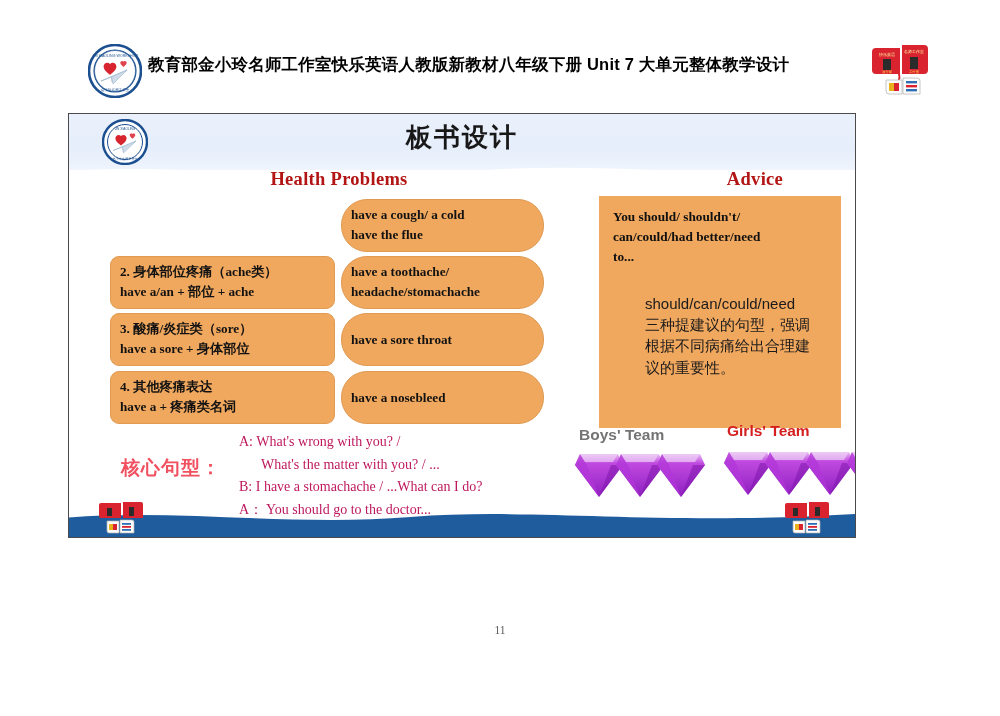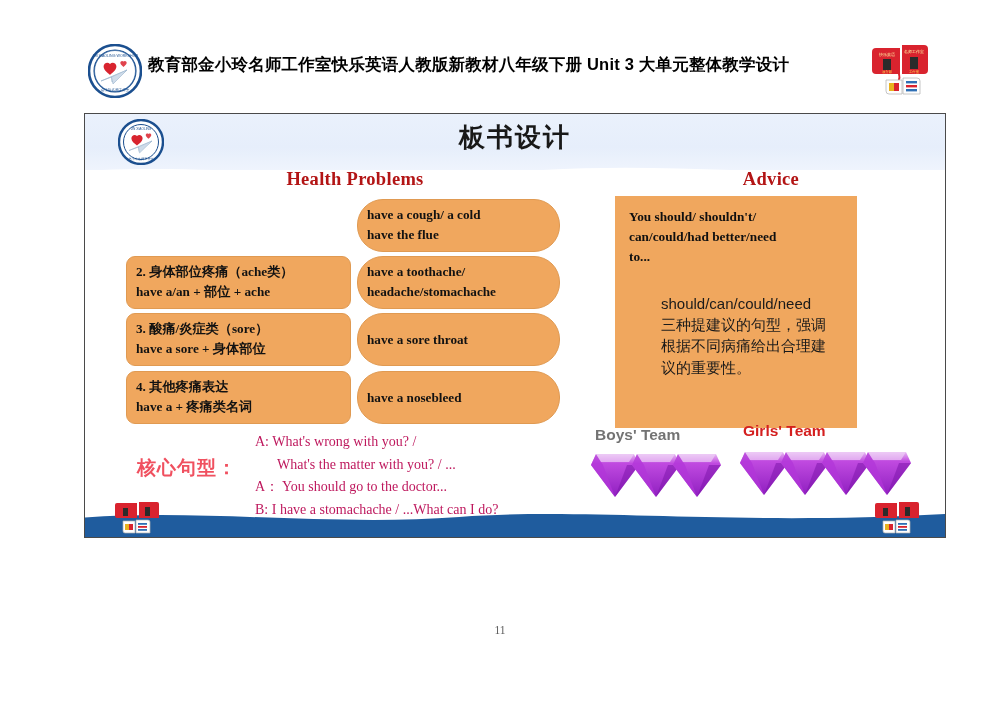--- a/index.html
+++ b/index.html
@@ -39,22 +39,22 @@
   }
   #header-logo-right {
     position: absolute;
     left: 872px; top: 6px;
     width: 60px; height: 58px;
   }
 
   
   #slide-frame {
     position: absolute;
-    left: 84px; top: 113px;
-    width: 862px; height: 425px;
+    left: 68px; top: 113px;
+    width: 788px; height: 425px;
     border: 1.3px solid #4a4a4a;
     background: #ffffff;
     box-sizing: border-box;
     overflow: hidden;
   }
 
   
   #slide-banner {
     position: absolute;
     left: 0; top: 0;
@@ -222,21 +222,21 @@
       <path d="M27 6.5a20.5 20.5 0 0 1 0 41 20.5 20.5 0 0 1 0-41z" fill="none" stroke="#2a5f9e" stroke-width="0.7"></path>
       <text x="27" y="13" font-size="3.6" fill="#1b4f8f" text-anchor="middle" font-family="'Liberation Sans',sans-serif">JIN XIAOLING WORKSHOP</text>
       <text x="27" y="47" font-size="3.6" fill="#1b4f8f" text-anchor="middle" font-family="'Liberation Sans',sans-serif">金小玲名师工作室</text>
       <path d="M22 20c-2.6-2.6-6.4-.6-6.4 2.6 0 3.4 4 6.4 6.4 8.4 2.4-2 6.4-5 6.4-8.4 0-3.2-3.8-5.2-6.4-2.6z" fill="#d8242f"></path>
       <path d="M35.5 17.5c-1.3-1.3-3.2-.3-3.2 1.3 0 1.7 2 3.2 3.2 4.2 1.2-1 3.2-2.5 3.2-4.2 0-1.6-1.9-2.6-3.2-1.3z" fill="#e0434d"></path>
       <path d="M13 37 L39 26 L24 38 L23.5 33 Z" fill="#eef3f8" stroke="#9bb4cc" stroke-width="0.7"></path>
       <path d="M23.5 33 L39 26 L25 40 Z" fill="#cfdcea" stroke="#9bb4cc" stroke-width="0.6"></path>
     </svg>
   </div>
 
-  <div id="header-title">教育部金小玲名师工作室快乐英语人教版新教材八年级下册 Unit 3 大单元整体教学设计</div>
+  <div id="header-title">教育部金小玲名师工作室快乐英语人教版新教材八年级下册 Unit 7 大单元整体教学设计</div>
 
   <div id="header-logo-right">
     <svg viewBox="0 0 60 58" width="60" height="58">
       <path d="M4 6 h24 v26 h-24 a4 4 0 0 1 -4 -4 v-18 a4 4 0 0 1 4 -4z" fill="#d9232e"></path>
       <path d="M30 3 h22 a4 4 0 0 1 4 4 v21 a4 4 0 0 1 -4 4 h-22z" fill="#d9232e"></path>
       <path d="M28 32 q2 8 -6 10 q6 -4 4 -10z" fill="#d9232e"></path>
       <text x="15" y="14" font-size="4" fill="#ffe9a0" text-anchor="middle" font-family="'Liberation Sans',sans-serif">快乐英语</text>
       <text x="42" y="11" font-size="4" fill="#ffe9a0" text-anchor="middle" font-family="'Liberation Sans',sans-serif">名师工作室</text>
       <rect x="11" y="17" width="8" height="11" fill="#2b2b2b"></rect>
       <rect x="38" y="15" width="8" height="12" fill="#2b2b2b"></rect>
@@ -318,22 +318,22 @@
       <div>三种提建议的句型，强调</div>
       <div>根据不同病痛给出合理建</div>
       <div>议的重要性。</div>
     </div>
   </div>
 
   <div id="key-label">核心句型：</div>
   <div id="key-lines">
     <div>A: What's wrong with you? /</div>
     <div class="indent">What's the matter with you? / ...</div>
+    <div>B: I have a stomachache / ...What can I do?</div>
     <div>A： You should go to the doctor...</div>
-    <div>B: I have a stomachache / ...What can I do?</div>
   </div>
 
   <div class="team-label" id="boys-label">Boys' Team</div>
   <div class="gem-row" id="boys-gems">
     <svg class="gem" viewBox="0 0 48 50">
         <defs>
           <linearGradient id="gA" x1="0" y1="0" x2="0" y2="1">
             <stop offset="0" stop-color="#e8b9f2"></stop>
             <stop offset="0.22" stop-color="#c04ae0"></stop>
             <stop offset="1" stop-color="#8f1fc0"></stop>

